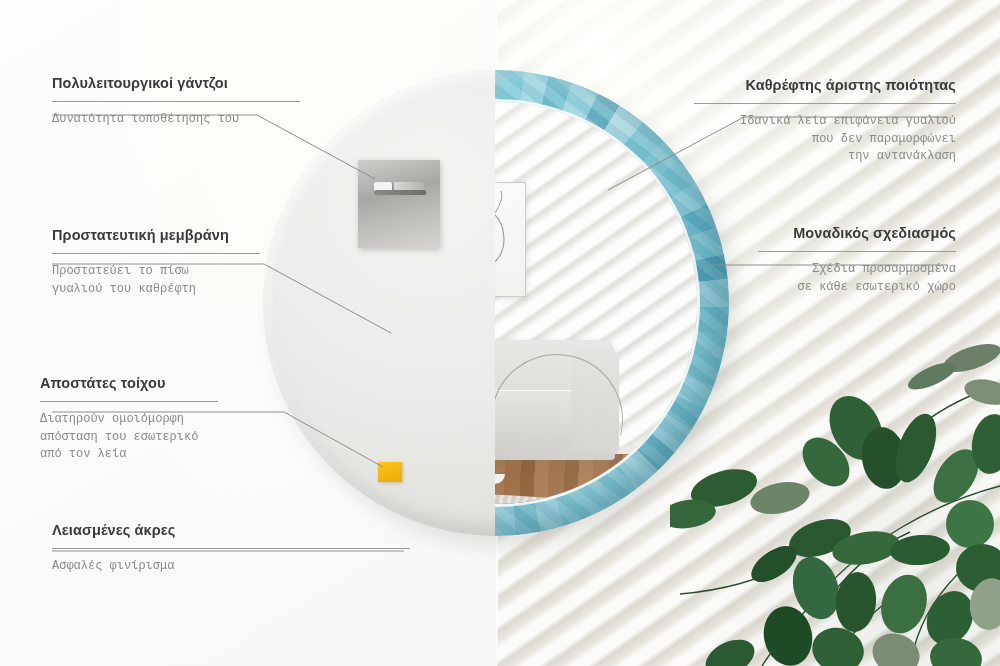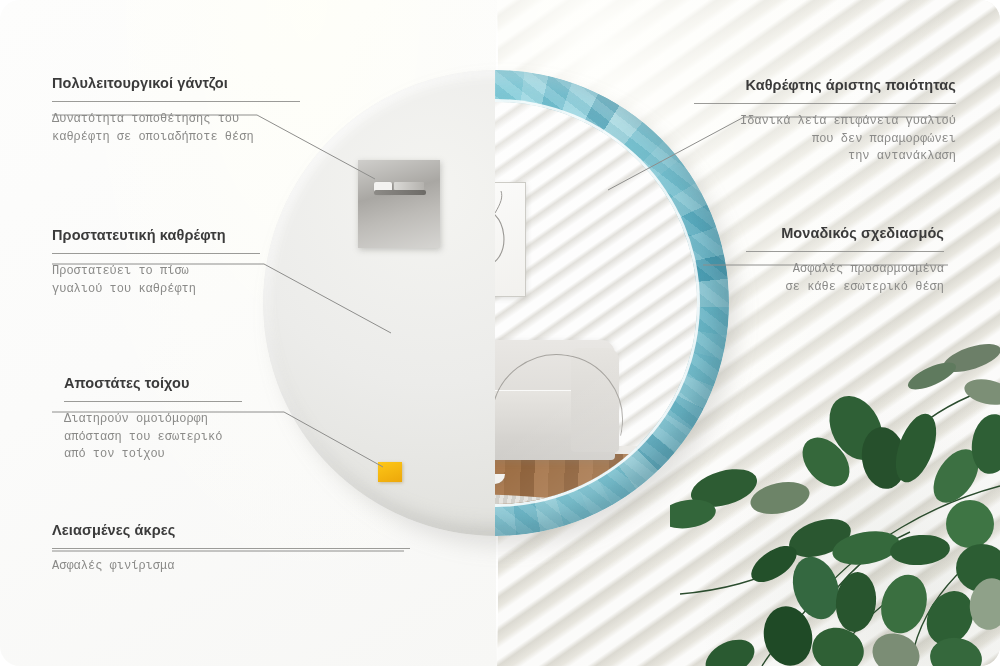--- a/index.html
+++ b/index.html
@@ -1,21 +1,21 @@
 <!DOCTYPE html>
 <html><head>
 <meta charset="utf-8">
 <style>
   html,body{margin:0;padding:0;}
   body{
     width:1000px;height:666px;overflow:hidden;
     font-family:"Liberation Sans","DejaVu Sans",sans-serif;
     background:#ffffff;
   }
-  .stage{position:relative;width:1000px;height:666px;overflow:hidden;background:#fefefe;border-radius:20px;}
+  .stage{position:relative;width:1000px;height:666px;overflow:hidden;background:#fefefe;}
 
   
   .bg-left{position:absolute;left:0;top:0;width:497px;height:666px;
     background:linear-gradient(150deg,#fdfdfc 0%,#fbfbfa 45%,#f7f7f5 100%);}
   .bg-right{position:absolute;left:497px;top:0;width:503px;height:666px;
     background:linear-gradient(160deg,#f4f3ee 0%,#efeee8 40%,#eae8e1 100%);}
   .bg-right .stripes{position:absolute;inset:0;
     background:repeating-linear-gradient(145deg,
        rgba(255,255,255,.85) 0px,
        rgba(255,255,255,.85) 9px,
@@ -137,24 +137,24 @@
   
   .callout{position:absolute;}
   .callout h3{margin:0 0 0 0;font-size:14.5px;font-weight:700;color:#3b3b3b;letter-spacing:.1px;line-height:1.25;}
   .callout .rule{height:1px;background:#9b9b98;margin:9px 0 9px 0;}
   .callout p{margin:0;font-size:12px;color:#8a8a88;line-height:1.45;font-weight:400;font-family:Liberation Mono, monospace;}
   .left-col{text-align:left;}
   .right-col{text-align:right;}
 
   .c1{left:52px;top:74px;width:248px;}
   .c2{left:52px;top:226px;width:208px;}
-  .c3{left:64px;top:374px;width:178px;}
+  .c3{left:40px;top:374px;width:178px;}
   .c4{left:52px;top:521px;width:358px;}
   .c5{right:44px;top:76px;width:262px;}
-  .c6{right:56px;top:224px;width:198px;}
+  .c6{right:44px;top:224px;width:198px;}
 
   
   .foliage{position:absolute;right:0;bottom:0;width:330px;height:330px;}
   .plant-shadow{position:absolute;right:-10px;bottom:-10px;width:340px;height:320px;
     background:radial-gradient(ellipse at 70% 80%, rgba(110,120,100,.10) 0%, rgba(255,255,255,0) 62%);}
 </style>
 </head>
 <body>
 
 <div class="stage">
@@ -231,40 +231,39 @@
       <path d="M948 117 L744 117 L608 190"></path>
       <path d="M948 265 L703 265"></path>
     </g>
   </svg>
 
   <div class="callout left-col c1">
     <h3>Πολυλειτουργικοί γάντζοι</h3>
     <div class="rule"></div>
     <p>
       <span>Δυνατότητα τοποθέτησης του</span><br>
-      <span>καθρέφτη σε οποιαδήποτε θέση</span>
     </p>
   </div>
 
   <div class="callout left-col c2">
-    <h3>Προστατευτική καθρέφτη</h3>
+    <h3>Προστατευτική μεμβράνη</h3>
     <div class="rule"></div>
     <p>
       <span>Προστατεύει το πίσω</span><br>
       <span>γυαλιού του καθρέφτη</span>
     </p>
   </div>
 
   <div class="callout left-col c3">
     <h3>Αποστάτες τοίχου</h3>
     <div class="rule"></div>
     <p>
       <span>Διατηρούν ομοιόμορφη</span><br>
       <span>απόσταση του εσωτερικό</span><br>
-      <span>από τον τοίχου</span>
+      <span>από τον λεία</span>
     </p>
   </div>
 
   <div class="callout left-col c4">
     <h3>Λειασμένες άκρες</h3>
     <div class="rule"></div>
     <p>
       <span>Ασφαλές φινίρισμα</span>
     </p>
   </div>
@@ -276,22 +275,22 @@
       <span>Ιδανικά λεία επιφάνεια γυαλιού</span><br>
       <span>που δεν παραμορφώνει</span><br>
       <span>την αντανάκλαση</span>
     </p>
   </div>
 
   <div class="callout right-col c6">
     <h3>Μοναδικός σχεδιασμός</h3>
     <div class="rule"></div>
     <p>
-      <span>Ασφαλές προσαρμοσμένα</span><br>
-      <span>σε κάθε εσωτερικό θέση</span>
+      <span>Σχέδια προσαρμοσμένα</span><br>
+      <span>σε κάθε εσωτερικό χώρο</span>
     </p>
   </div>
 
   <div class="plant-shadow"></div>
   <svg class="foliage" viewBox="0 0 330 330">
     <g stroke="#2b4c2e" stroke-width="1.4" fill="none">
       <path d="M330 150 C262 168 196 206 150 258 C120 292 98 320 92 330"></path>
       <path d="M300 60 C268 74 244 92 228 112"></path>
       <path d="M240 196 C200 214 170 244 150 276"></path>
       <path d="M118 230 C86 244 56 254 10 258"></path>

